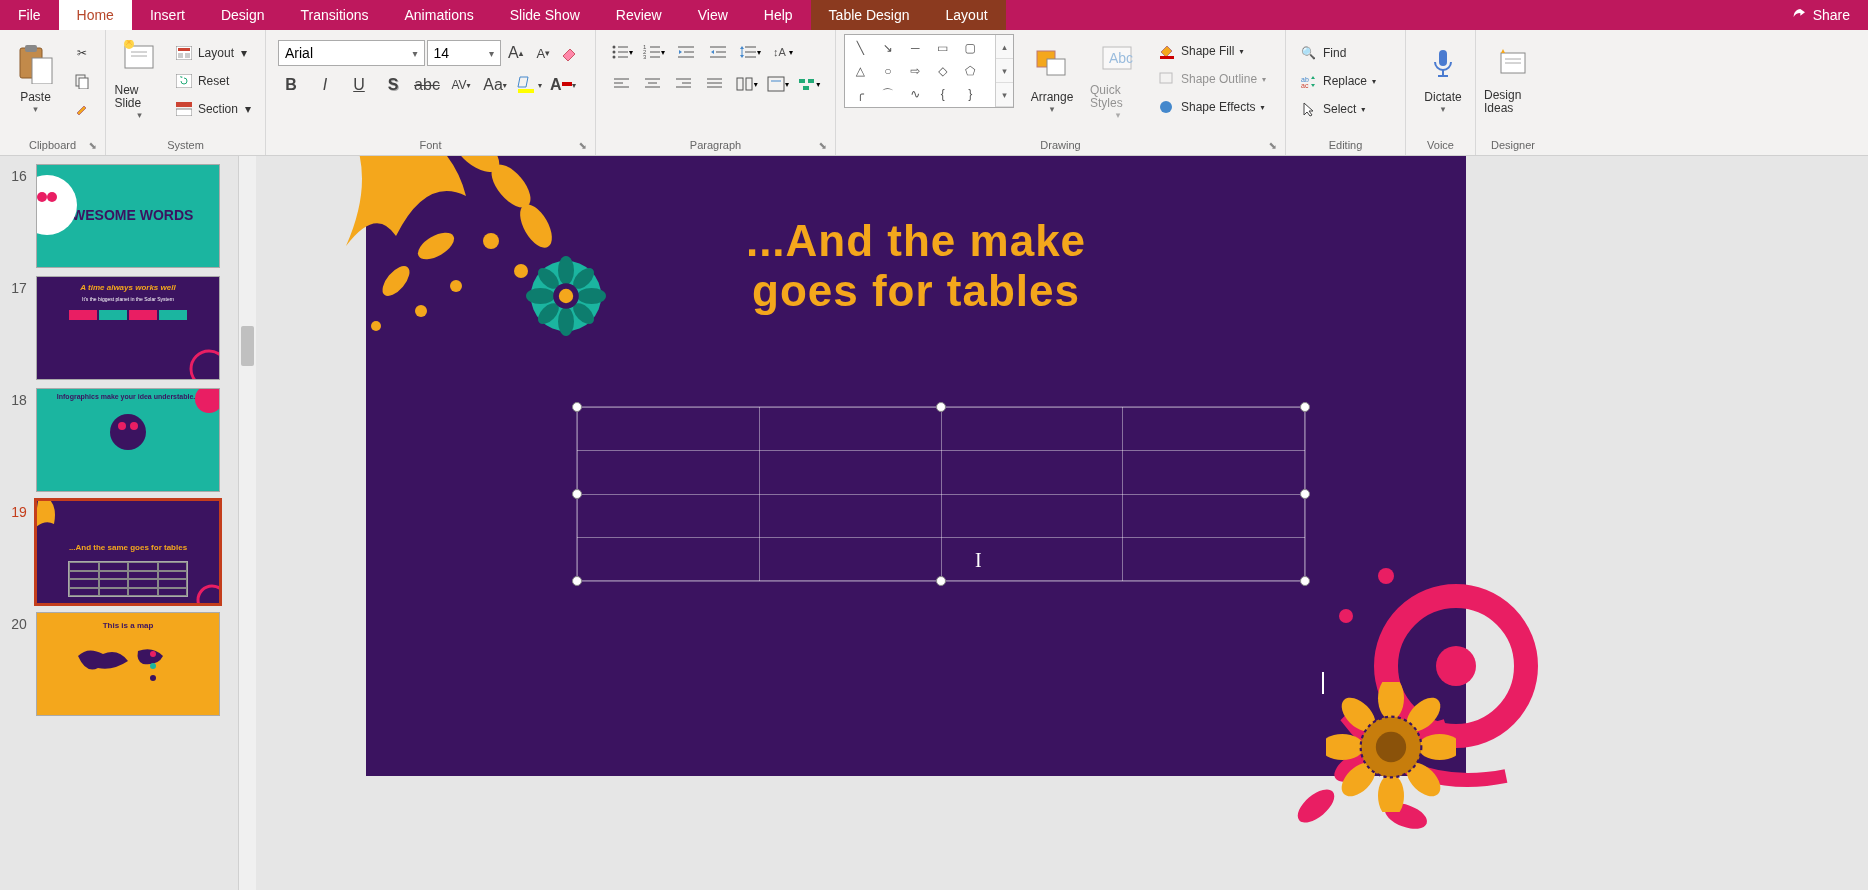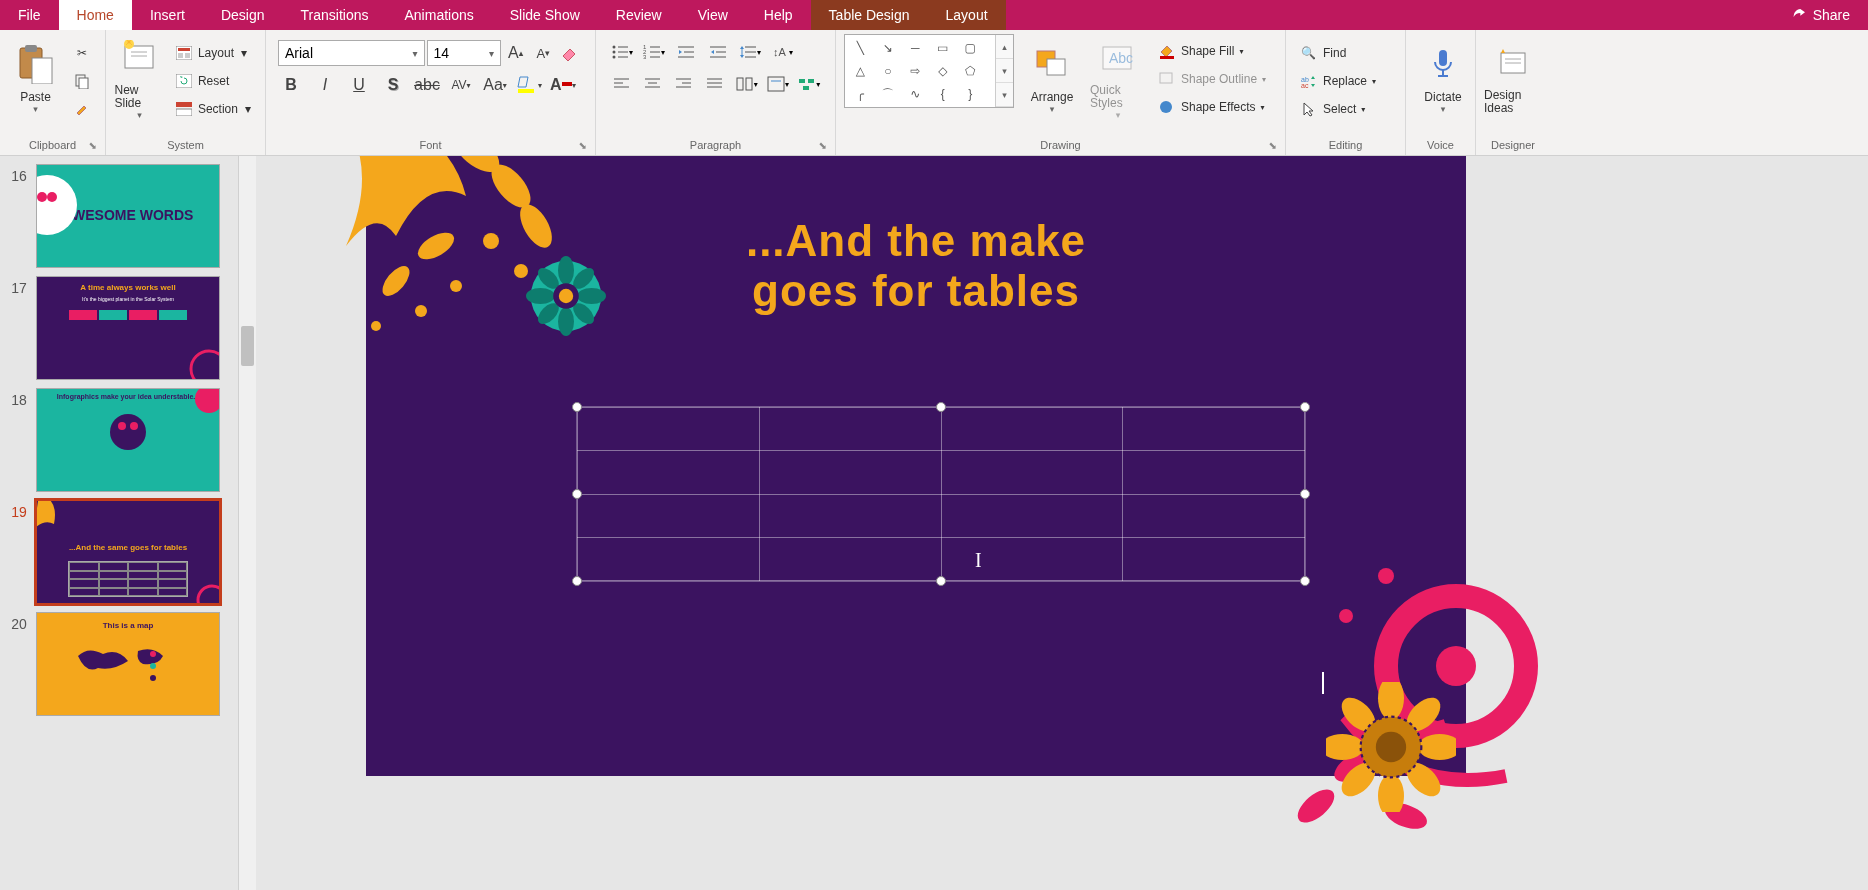--- a/index.html
+++ b/index.html
@@ -56,21 +56,21 @@
 .thumb { width: 184px; height: 104px; border: 1px solid #aaa; background: #fff; cursor: pointer; position: relative; overflow: hidden; }
 .thumb.selected { outline: 3px solid #c43e1c; outline-offset: -1px; }
 .thumbs-scroll { position: absolute; right: 0; top: 0; bottom: 0; width: 18px; background: #f0f0f0; border-left: 1px solid #d0d0d0; }
 .thumbs-scroll .track { position: absolute; top: 20px; bottom: 20px; left: 0; right: 0; }
 .thumbs-scroll .handle { position: absolute; left: 2px; right: 2px; height: 40px; top: 150px; background: #c0c0c0; border-radius: 2px; }
 
 
 .t16 { background: #1bb5a0; display:flex; align-items:center; justify-content:center; position:relative; }
 .t16 .txt { color:#3b1360; font-weight:900; font-size:14px; text-align:center; line-height:1.1; }
 .t17 { background: #3b1360; display:flex; flex-direction:column; align-items:center; padding:6px; }
-.t17 .title { color:#f4a71c; font-size:8px; font-weight:bold; }
+.t17 .title { color:#f4a71c; font-size:8px; font-weight:bold;font-style:italic; }
 .t17 .steps { display:flex; gap:2px; margin-top:8px; }
 .t17 .step { width:28px; height:10px; background:#e91e63; }
 .t18 { background: #1bb5a0; display:flex;flex-direction:column;align-items:center;padding:4px; }
 .t18 .title { color:#3b1360; font-size:7px; font-weight:bold; text-align:center; }
 .t19 { background:#3b1360; display:flex;flex-direction:column;align-items:center;padding:6px;justify-content:flex-end; }
 .t19 .title { color:#f4a71c; font-size:8px; font-weight:bold; text-align:center; line-height:1.1; margin-top:4px; }
 .t19 .tbl { width:120px; height:36px; border:1px solid #aaa; margin-top:8px; display:grid; grid-template-columns:repeat(4,1fr); grid-template-rows:repeat(4,1fr);}
 .t19 .tbl div { border:0.5px solid #888; }
 .t20 { background:#f4a71c; display:flex; flex-direction:column; align-items:center; padding:4px; }
 .t20 .title { color:#3b1360; font-size:8px; font-weight:bold; margin-top:4px; }

